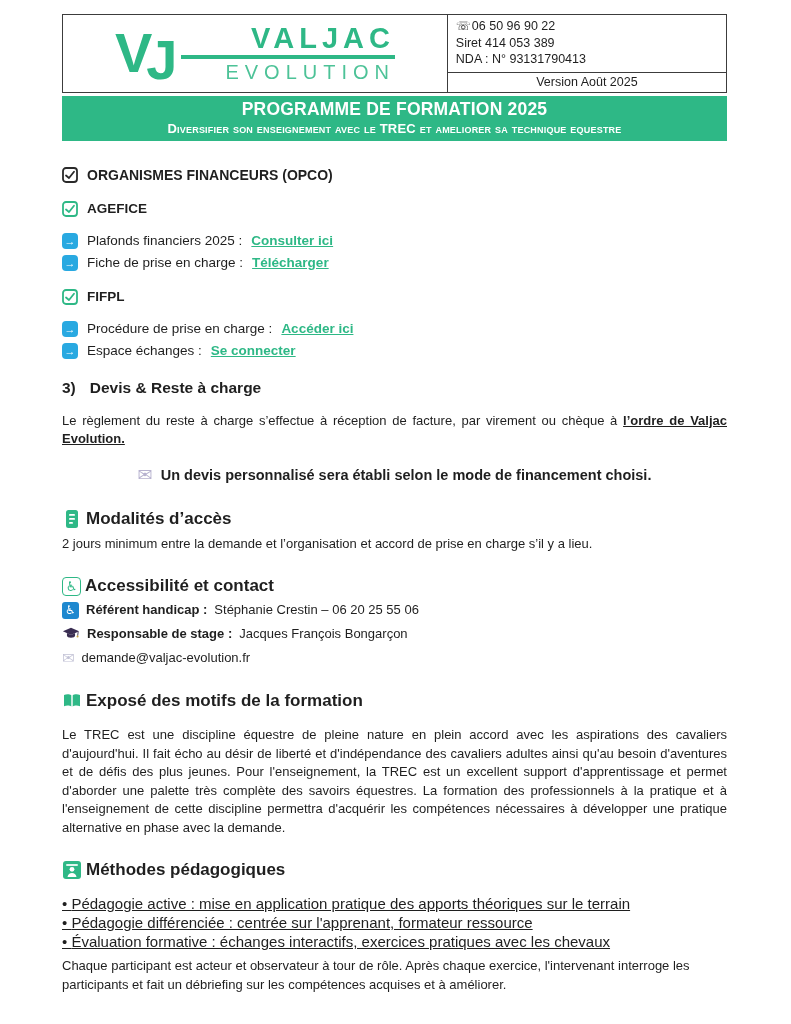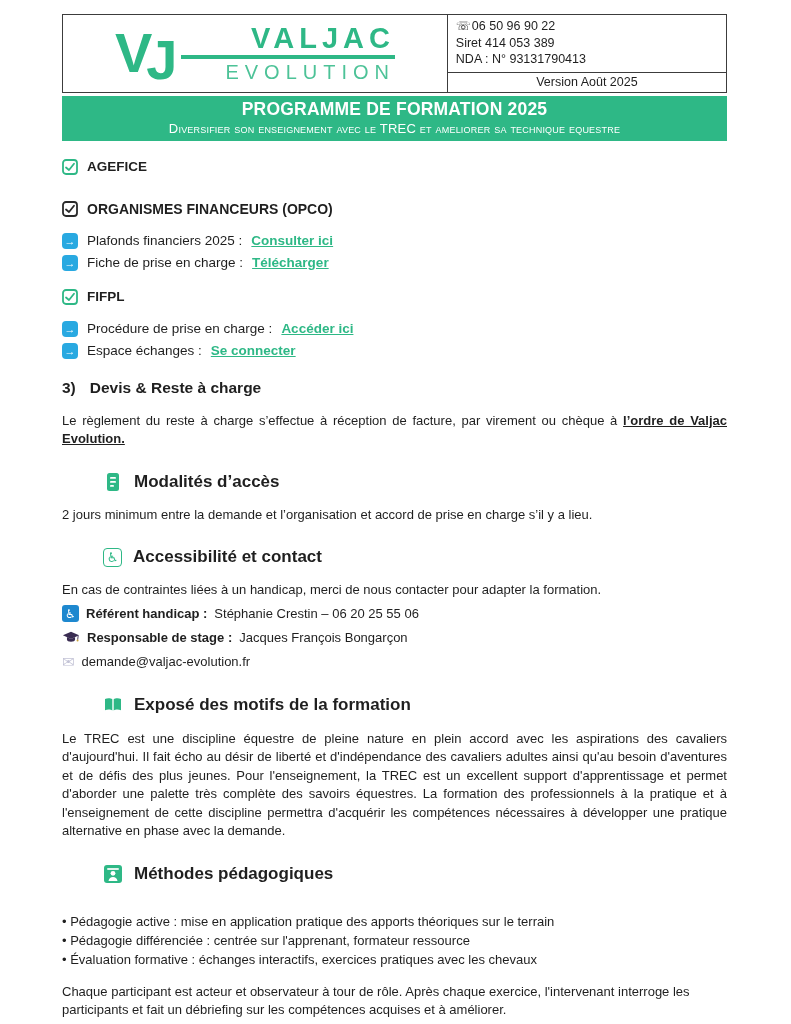--- a/index.html
+++ b/index.html
@@ -23,48 +23,48 @@
   .brand-bar{height:4px;background:var(--accent);width:100%;margin:2px 0 2px 0;}
   .brand-sub{font-size:20px;font-weight:400;letter-spacing:6px;color:var(--accent);opacity:.85;line-height:1.1;margin-left:44px;}
   .hdr-right{flex:1;border-left:1px solid var(--border);display:flex;flex-direction:column;}
   .addr{padding:3px 8px 4px 8px;font-size:12.5px;line-height:16.5px;}
   .addr-row{white-space:nowrap;}
   .phone-glyph{font-size:12px;margin-right:1px;}
   .version-row{border-top:1px solid var(--border);text-align:center;font-size:12.5px;padding:2px 0 3px 0;}
   
   .banner{background:var(--accent);color:#fff;text-align:center;margin-top:3px;padding:3px 4px 5px 4px;}
   .banner-title{font-size:17.5px;font-weight:700;letter-spacing:.2px;}
-  .banner-sub{font-size:13px;font-weight:400;font-variant:small-caps;letter-spacing:.2px;margin-top:1px;}
+  .banner-sub{font-size:13px;font-weight:700;font-variant:small-caps;letter-spacing:.2px;margin-top:1px;}
   
   .chk-row{display:flex;align-items:center;gap:9px;font-weight:700;font-size:13.5px;}
   .chk-row.first{font-size:14px;margin-top:26px;}
   .chk{width:16px;height:16px;flex:0 0 auto;}
   .chk.dark{color:#2a2a2a;}
   .chk.green{color:var(--accent);}
   .arrow-row{display:flex;align-items:center;gap:9px;font-size:13.5px;margin-top:6px;}
   .arrow-badge{width:16px;height:16px;background:var(--arrow);border-radius:4px;color:#fff;
     display:flex;align-items:center;justify-content:center;font-size:11px;font-weight:700;flex:0 0 auto;}
   .glink{color:var(--accent);font-weight:700;text-decoration:underline;}
   .mt18{margin-top:18px;} .mt16{margin-top:16px;}
   
   .num-heading{font-size:15.5px;font-weight:700;margin-top:20px;display:flex;gap:14px;}
   .body-p{font-size:13px;line-height:18.5px;text-align:justify;margin-top:15px;}
   .body-bold-u{font-weight:700;text-decoration:underline;}
   .note-line{margin-top:15px;text-align:center;font-size:14.5px;font-weight:700;}
   .note-line .env{color:var(--envelope);font-size:18px;font-weight:400;margin-right:8px;vertical-align:-1px;}
-  .sec-heading{display:flex;align-items:center;gap:11px;font-size:17px;font-weight:600;margin-top:23px;margin-left:41px;}
-  .sec-body{font-size:13px;line-height:18.5px;margin-top:14px;}
+  .sec-heading{display:flex;align-items:center;gap:4px;font-size:17px;font-weight:600;margin-top:23px;}
+  .sec-body{font-size:13px;line-height:18.5px;margin-top:6px;}
   .contact-row{display:flex;align-items:center;gap:7px;font-size:13px;margin-top:4px;line-height:20px;}
   .badge-wc{width:17px;height:17px;background:var(--badge);border-radius:3px;color:#fff;font-size:12px;
     display:flex;align-items:center;justify-content:center;flex:0 0 auto;}
   .wc-outline{width:19px;height:19px;border:1.7px solid var(--accent);border-radius:4px;color:var(--accent);
     font-size:13px;display:flex;align-items:center;justify-content:center;flex:0 0 auto;}
   .env-small{color:#c3c3d6;font-size:15px;}
   .bold{font-weight:700;}
-  .bullets{list-style:none;margin-top:28px;font-size:13px;line-height:19px;}
+  .bullets{list-style:none;margin-top:14px;font-size:15px;line-height:19px;text-decoration:underline;}
   .bullets li::before{content:"• ";}
   .icon20{width:20px;height:20px;flex:0 0 auto;}
 </style>
 </head>
 <body>
 
 <div class="page">
 
   <div class="hdr">
     <div class="hdr-left">
@@ -83,36 +83,36 @@
       </div>
       <div class="version-row">Version Août 2025</div>
     </div>
   </div>
 
   <div class="banner">
     <div class="banner-title">PROGRAMME DE FORMATION 2025</div>
     <div class="banner-sub">Diversifier son enseignement avec le TREC et ameliorer sa technique equestre</div>
   </div>
 
+  <div class="chk-row first">
+    <svg class="chk dark" viewBox="0 0 16 16">
+        <rect x="1" y="1" width="14" height="14" rx="3" fill="none" stroke="currentColor" stroke-width="1.8"></rect>
+        <path d="M4 8.5 L7 11 L12 4.8" fill="none" stroke="currentColor" stroke-width="1.8" stroke-linecap="round" stroke-linejoin="round"></path>
+      </svg>
+    <span>ORGANISMES FINANCEURS (OPCO)</span>
+  </div>
+
   <div class="chk-row mt18">
     <svg class="chk green" viewBox="0 0 16 16">
         <rect x="1" y="1" width="14" height="14" rx="3" fill="none" stroke="currentColor" stroke-width="1.8"></rect>
         <path d="M4 8.5 L7 11 L12 4.8" fill="none" stroke="currentColor" stroke-width="1.8" stroke-linecap="round" stroke-linejoin="round"></path>
       </svg>
     <span>AGEFICE</span>
   </div>
 
-  <div class="chk-row first">
-    <svg class="chk dark" viewBox="0 0 16 16">
-        <rect x="1" y="1" width="14" height="14" rx="3" fill="none" stroke="currentColor" stroke-width="1.8"></rect>
-        <path d="M4 8.5 L7 11 L12 4.8" fill="none" stroke="currentColor" stroke-width="1.8" stroke-linecap="round" stroke-linejoin="round"></path>
-      </svg>
-    <span>ORGANISMES FINANCEURS (OPCO)</span>
-  </div>
-
   <div class="arrow-row mt16">
     <span class="arrow-badge">→</span>
     <span>Plafonds financiers 2025 :</span>
     <a class="glink">Consulter ici</a>
   </div>
   <div class="arrow-row">
     <span class="arrow-badge">→</span>
     <span>Fiche de prise en charge :</span>
     <a class="glink">Télécharger</a>
   </div>
@@ -134,37 +134,39 @@
     <span class="arrow-badge">→</span>
     <span>Espace échanges :</span>
     <a class="glink">Se connecter</a>
   </div>
 
   <div class="num-heading">
     <span>3)</span>
     <span>Devis &amp; Reste à charge</span>
   </div>
   <p class="body-p"><span>Le règlement du reste à charge s’effectue à réception de facture, par virement ou chèque à </span><span class="body-bold-u">l’ordre de Valjac Evolution.</span></p>
+  <div class="note-line">
+    <span class="env">✉</span><span>Un devis personnalisé sera établi selon le mode de financement choisi.</span>
+  </div>
 
   <div class="sec-heading">
     <svg class="icon20" viewBox="0 0 20 20">
         <rect x="4" y="1" width="12" height="18" rx="2.5" fill="#2eb886"></rect>
         <rect x="7" y="5" width="6" height="1.8" rx="0.9" fill="#fff"></rect>
         <rect x="7" y="9" width="6" height="1.8" rx="0.9" fill="#fff"></rect>
         <rect x="7" y="13" width="4" height="1.8" rx="0.9" fill="#fff"></rect>
       </svg>
     <span>Modalités d’accès</span>
   </div>
   <p class="sec-body">2 jours minimum entre la demande et l’organisation et accord de prise en charge s’il y a lieu.</p>
 
   <div class="sec-heading">
     <span class="wc-outline">♿</span>
     <span>Accessibilité et contact</span>
   </div>
-  <p class="sec-body">En cas de contraintes liées à un handicap, merci de nous contacter pour adapter la formation.</p>
   <div class="contact-row">
     <span class="badge-wc">♿</span>
     <span class="bold">Référent handicap :</span>
     <span>Stéphanie Crestin – 06 20 25 55 06</span>
   </div>
   <div class="contact-row">
     <svg class="icon20" viewBox="0 0 20 20" style="width:18px;height:18px;">
         <polygon points="10,3 19,7 10,11 1,7" fill="#3a2d52"></polygon>
         <path d="M5.5 8.8v3.2c0 1.2 2 2.2 4.5 2.2s4.5-1 4.5-2.2V8.8L10 11z" fill="#3a2d52"></path>
         <line x1="18" y1="7.4" x2="17.4" y2="12" stroke="#3a2d52" stroke-width="1"></line>

